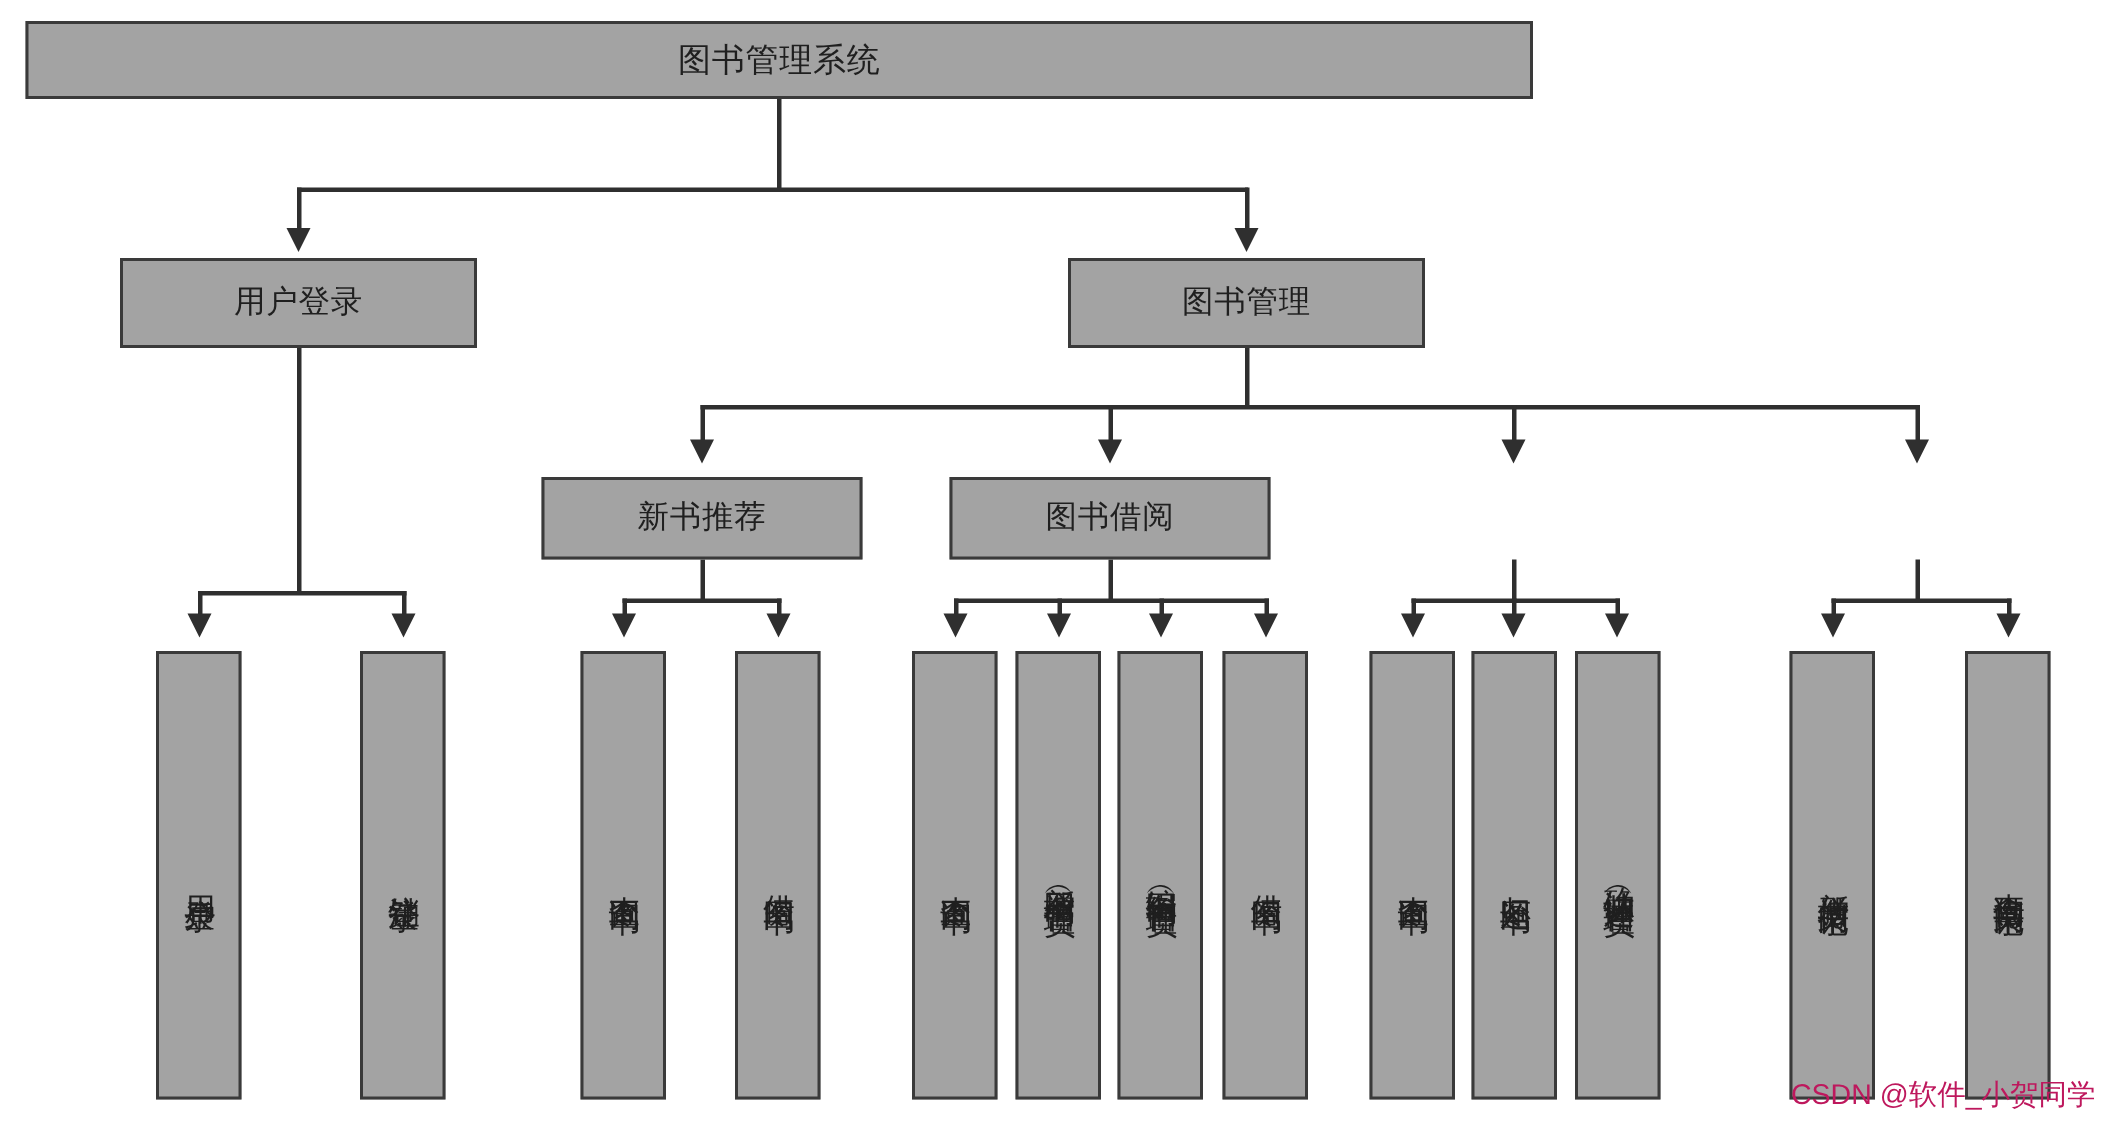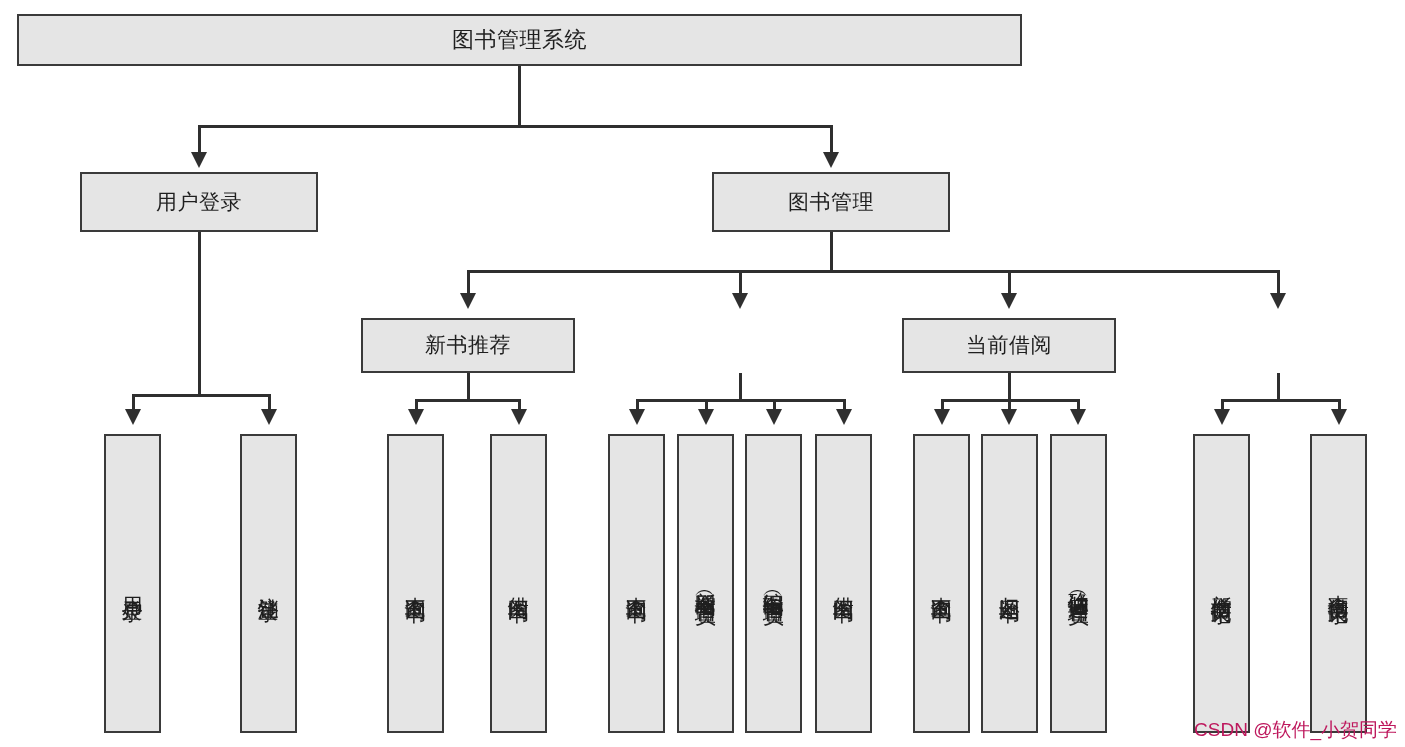--- a/index.html
+++ b/index.html
@@ -13,21 +13,21 @@
     width:1405px;
     height:747px;
     background:#ffffff;
     overflow:hidden;
   }
   
   .node{
     position:absolute;
     box-sizing:border-box;
     border:2px solid #3a3a3a;
-    background:#e5e5e5;
+    background:#a3a3a3;
     display:flex;
     align-items:center;
     justify-content:center;
     z-index:3;
   }
   .node .label{
     font-size:21px;
     line-height:1.25;
     letter-spacing:0.5px;
     color:#1f1f1f;
@@ -154,22 +154,22 @@
   <div class="node h" style="left:80px; top:172px; width:238px; height:60px;">
     <span class="label">用户登录</span>
   </div>
   <div class="node h" style="left:361px; top:318px; width:214px; height:55px;">
     <span class="label">新书推荐</span>
   </div>
 
   <div class="node h" style="left:712px; top:172px; width:238px; height:60px;">
     <span class="label">图书管理</span>
   </div>
-  <div class="node h" style="left:902px; top:318px; width:214px; height:55px;">
-    <span class="label">当前借阅</span>
+  <div class="node h" style="left:633px; top:318px; width:214px; height:55px;">
+    <span class="label">图书借阅</span>
   </div>
 
   <div class="node v" style="left:104px; top:434px; width:57px; height:299px;">
     <span class="label">用户登录</span>
   </div>
   <div class="node v" style="left:240px; top:434px; width:57px; height:299px;">
     <span class="label">注销登录</span>
   </div>
 
   <div class="node v" style="left:387px; top:434px; width:57px; height:299px;">

